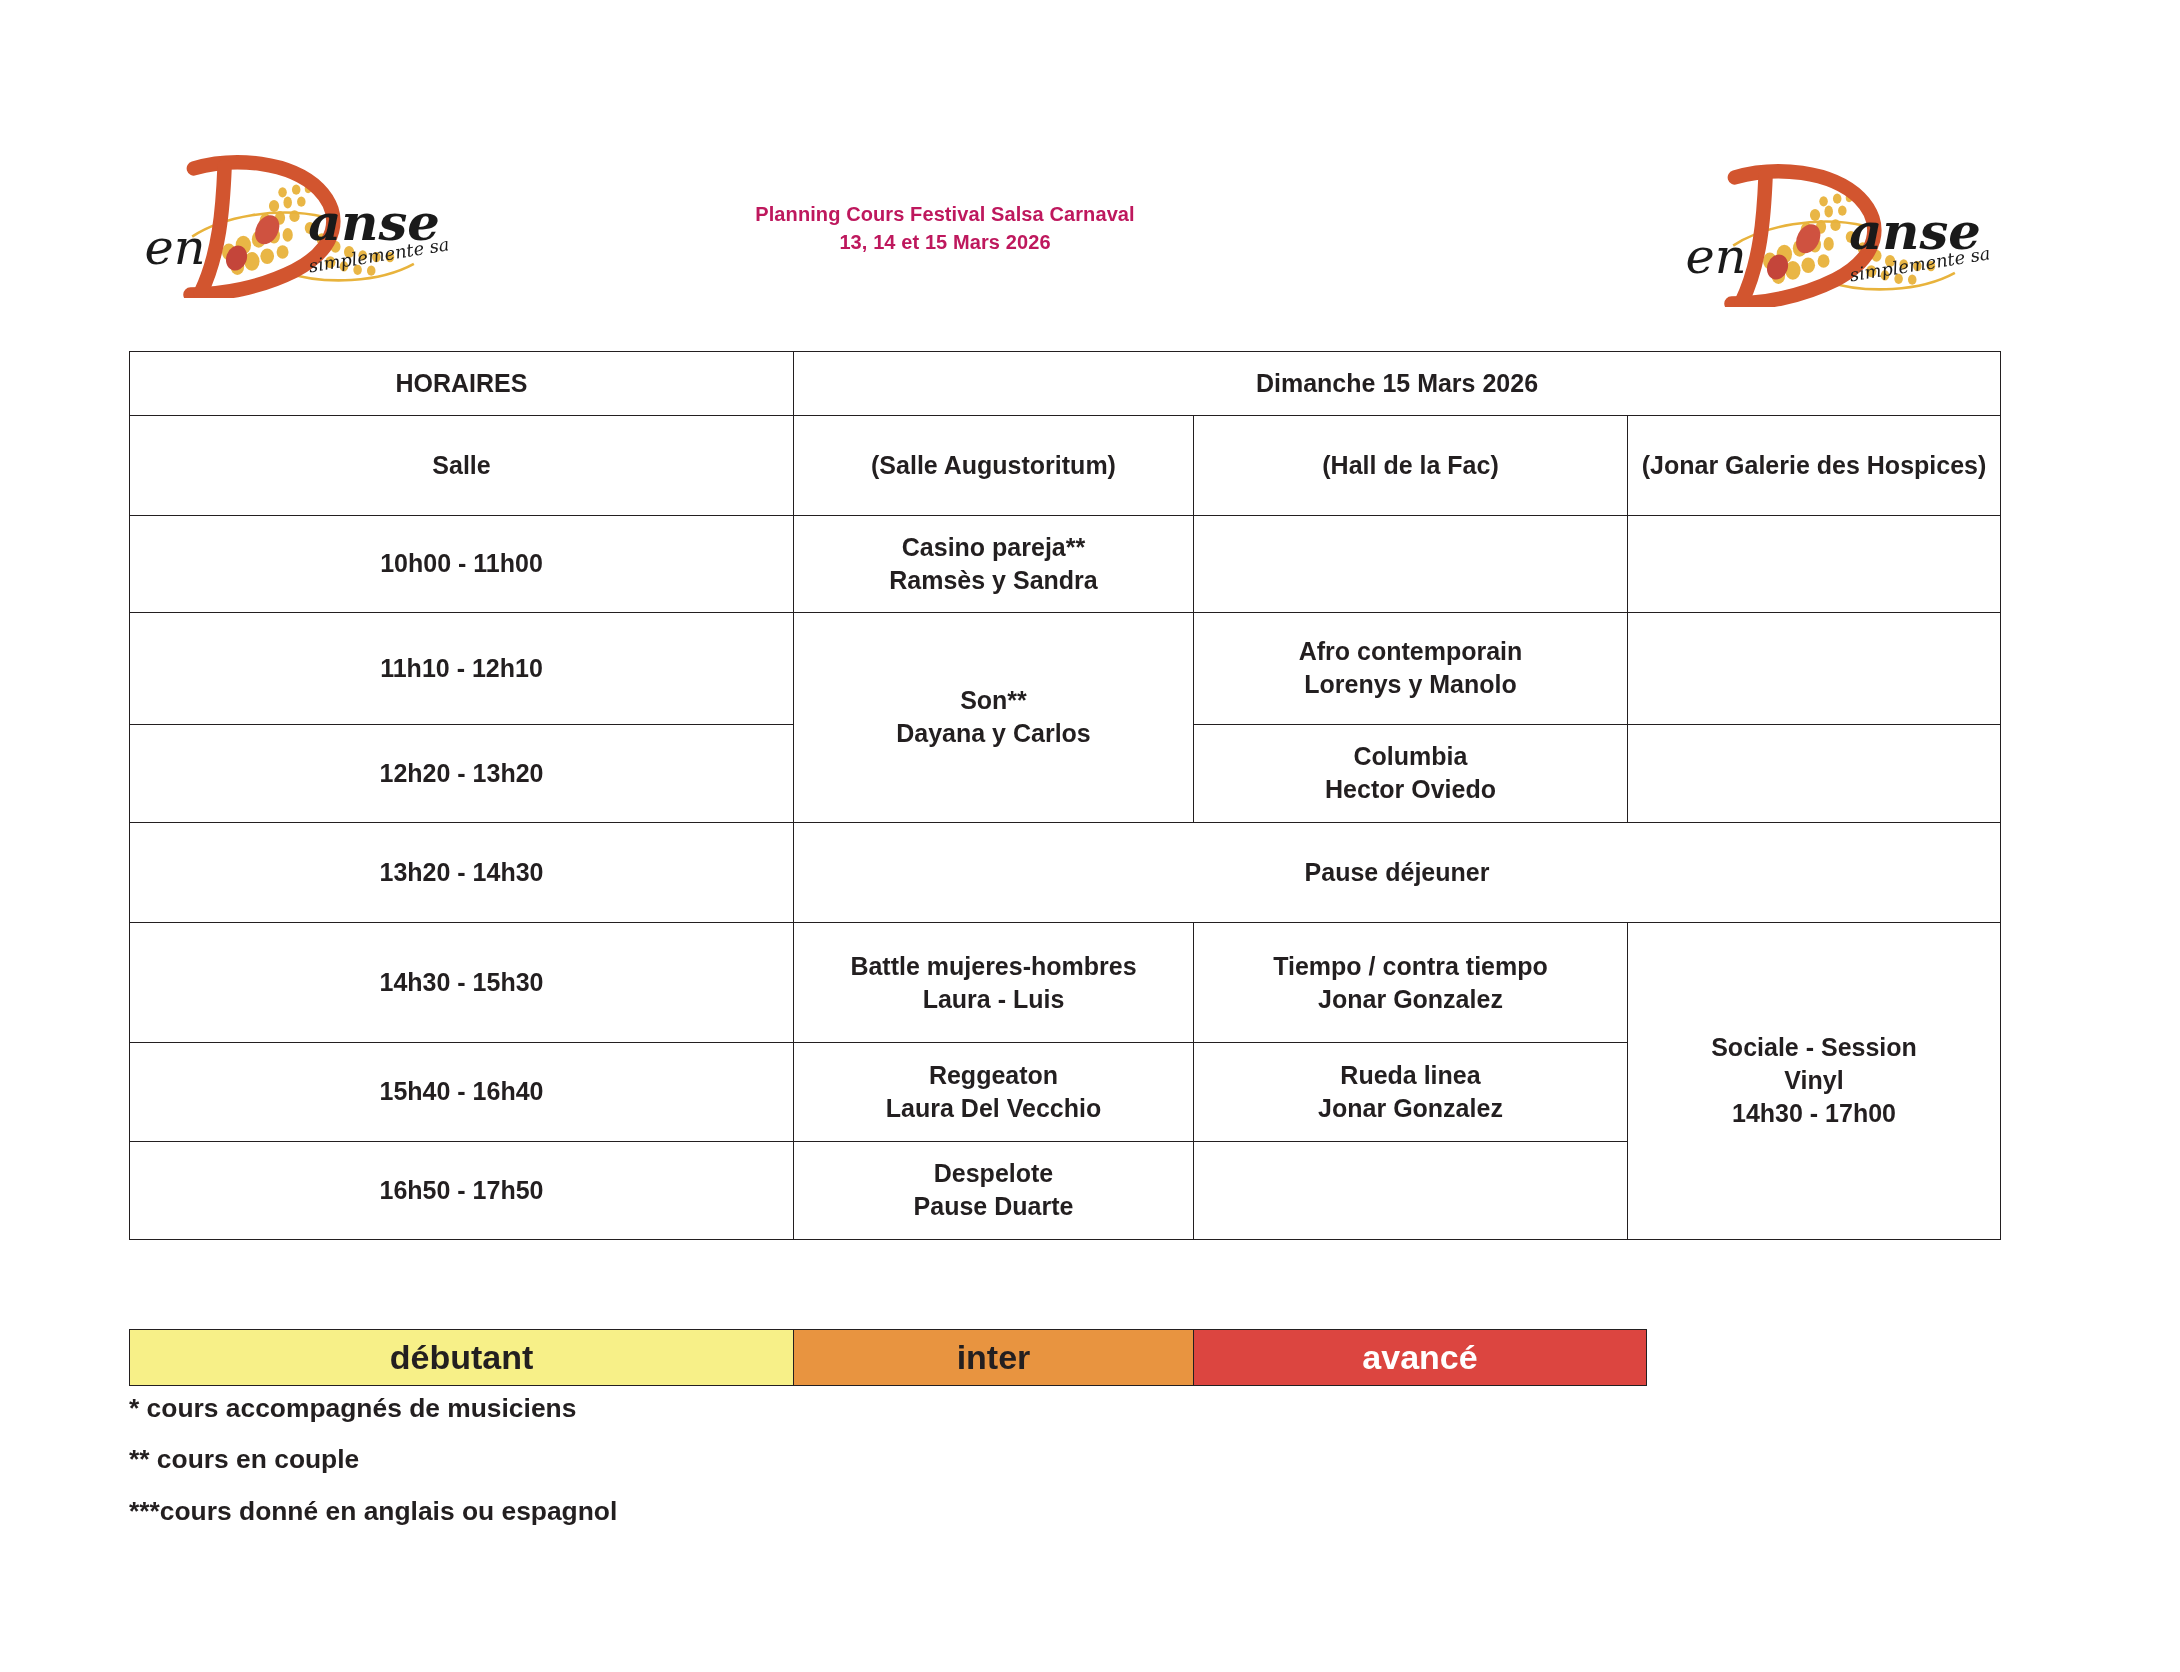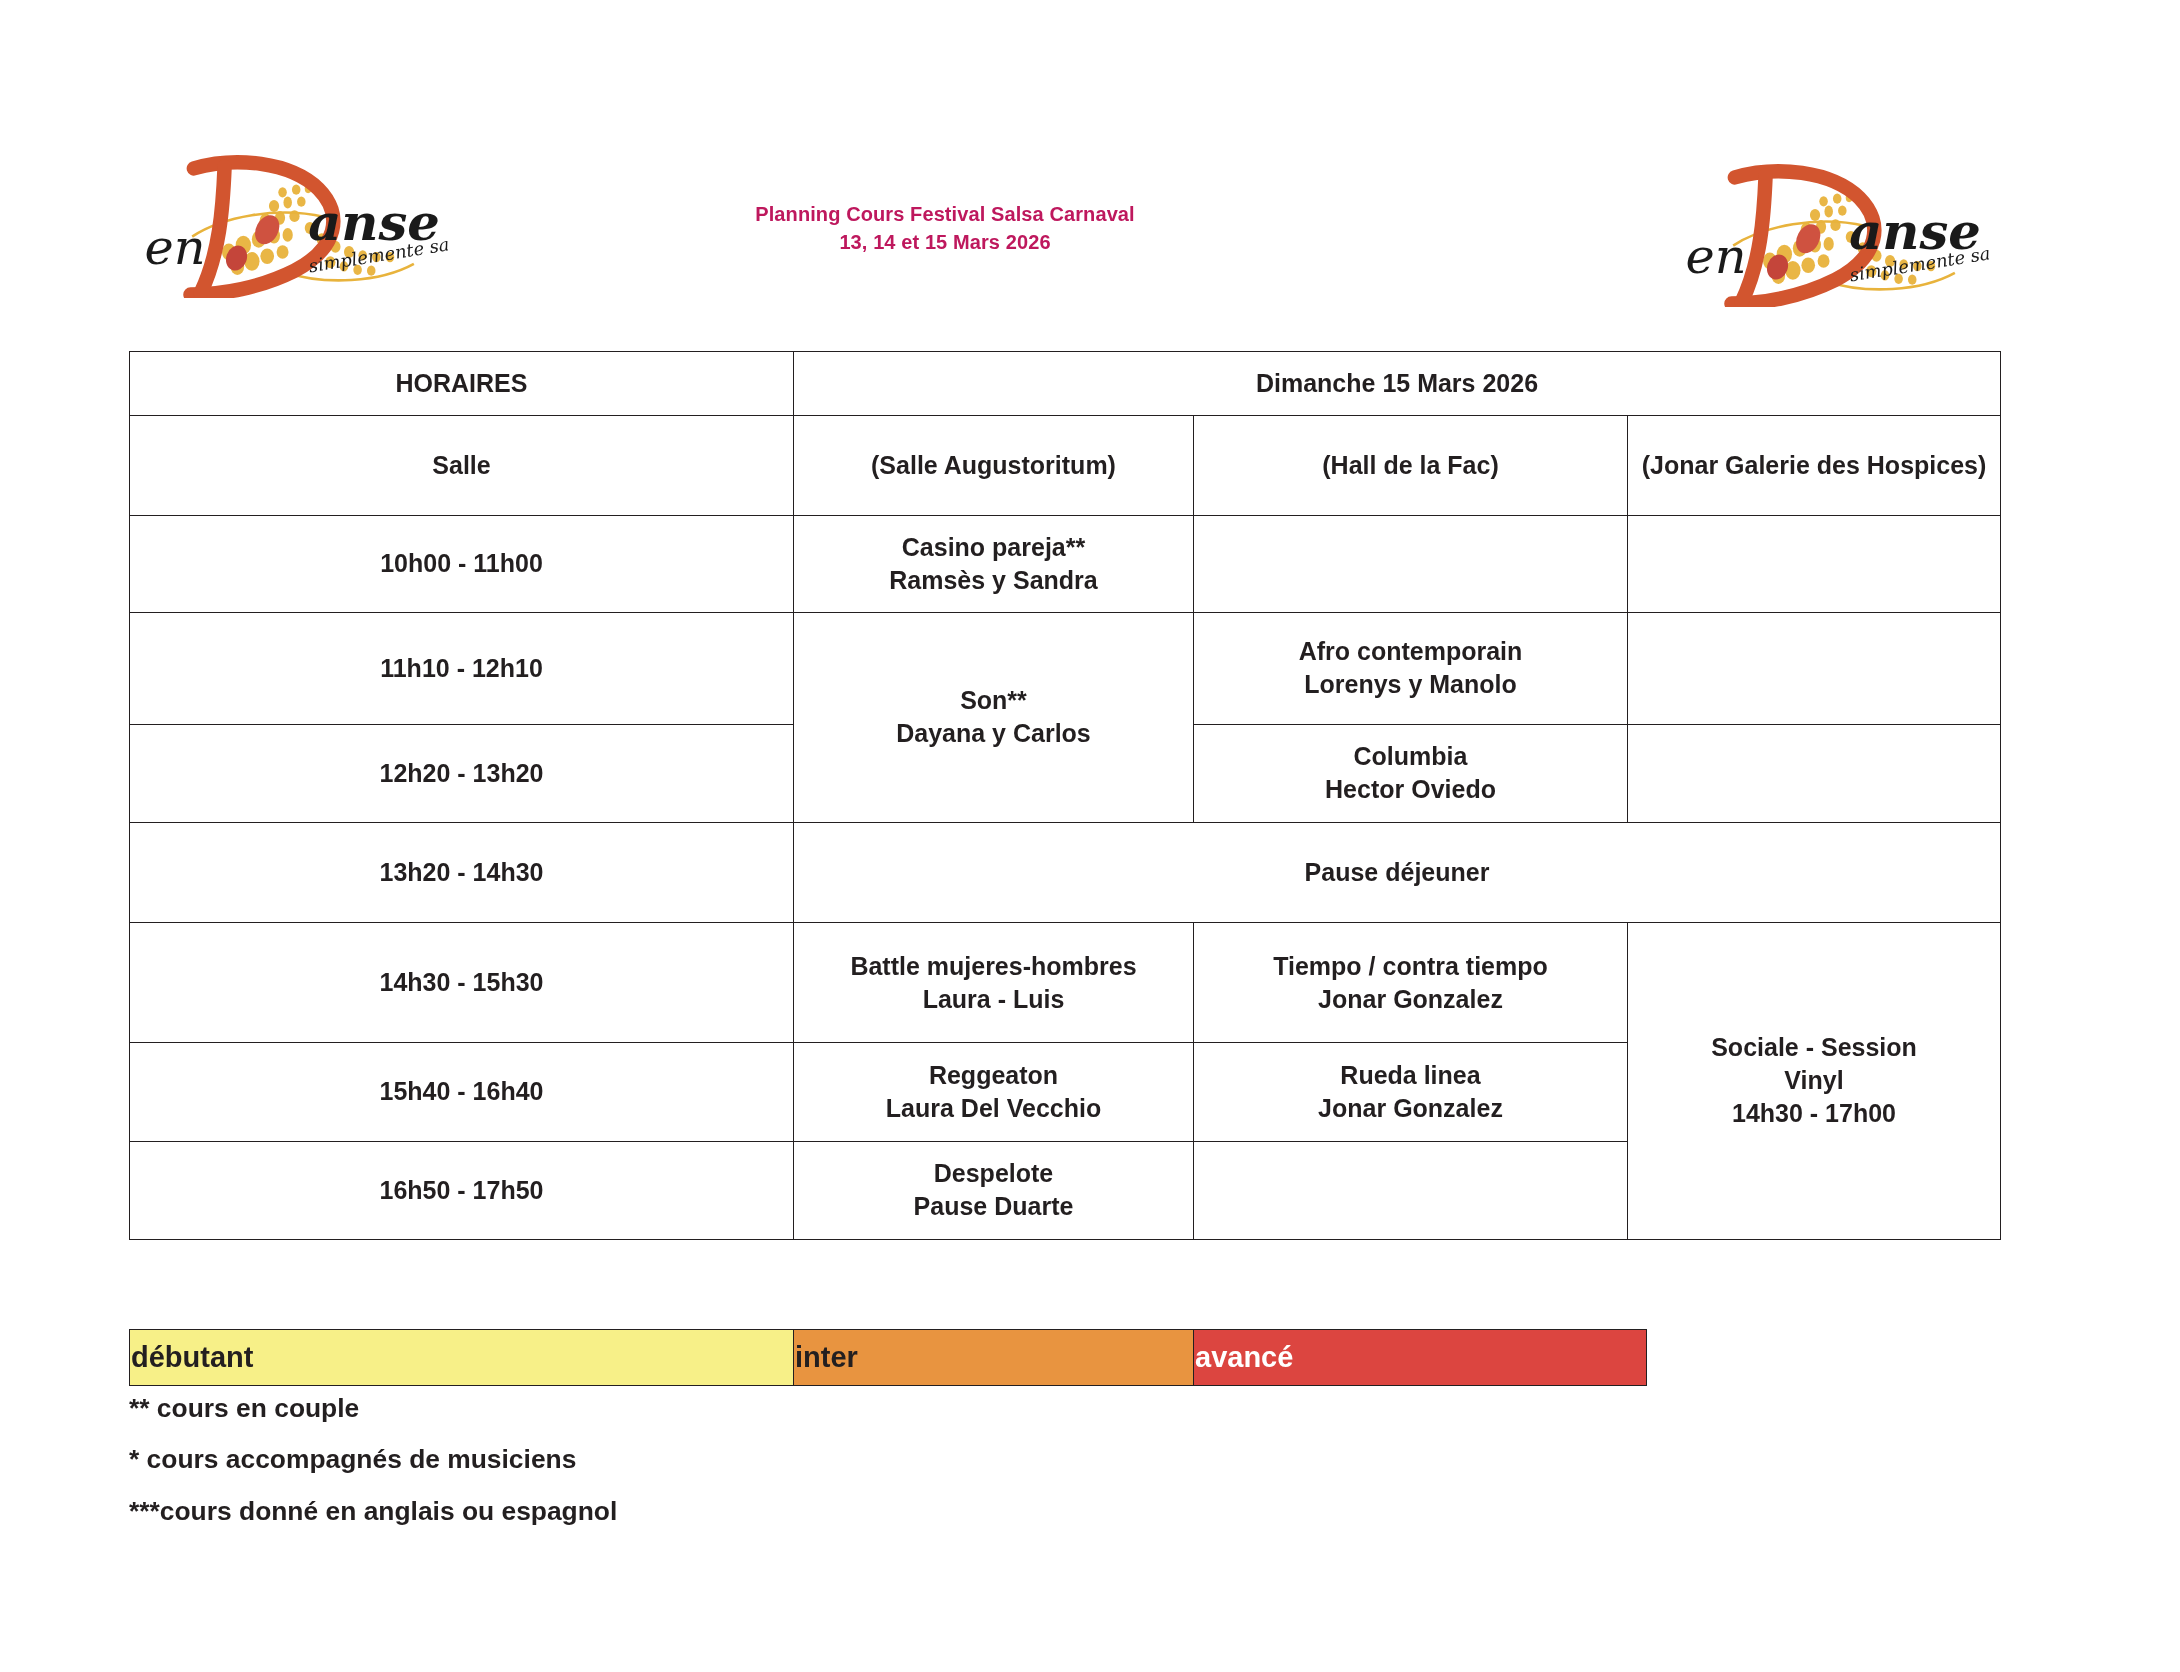--- a/index.html
+++ b/index.html
@@ -109,23 +109,24 @@
   table.legend {
     border-collapse: collapse;
     width: 1518px;
     table-layout: fixed;
   }
   table.legend col.l1 { width: 664px; }
   table.legend col.l2 { width: 400px; }
   table.legend col.l3 { width: 453px; }
   table.legend td {
     border: 1.7px solid #231f20;
+    text-align: center;
     vertical-align: middle;
     height: 53px;
-    font-size: 29px;
+    font-size: 34px;
     font-weight: bold;
     color: #231f20;
   }
   table.legend td.lg-deb { background: #f7f088; }
   table.legend td.lg-int { background: #e89440; }
   table.legend td.lg-adv { background: #dc4540; color: #ffffff; }
 
   
   .notes {
     position: absolute;
@@ -368,17 +369,17 @@
       <tr>
         <td class="lg-deb">débutant</td>
         <td class="lg-int">inter</td>
         <td class="lg-adv">avancé</td>
       </tr>
     </tbody>
   </table>
 </div>
 
 <div class="notes">
+  <div class="note">* cours accompagnés de musiciens</div>
   <div class="note">** cours en couple</div>
-  <div class="note">* cours accompagnés de musiciens</div>
   <div class="note">***cours donné en anglais ou espagnol</div>
 </div>
 
 
 </body></html>

